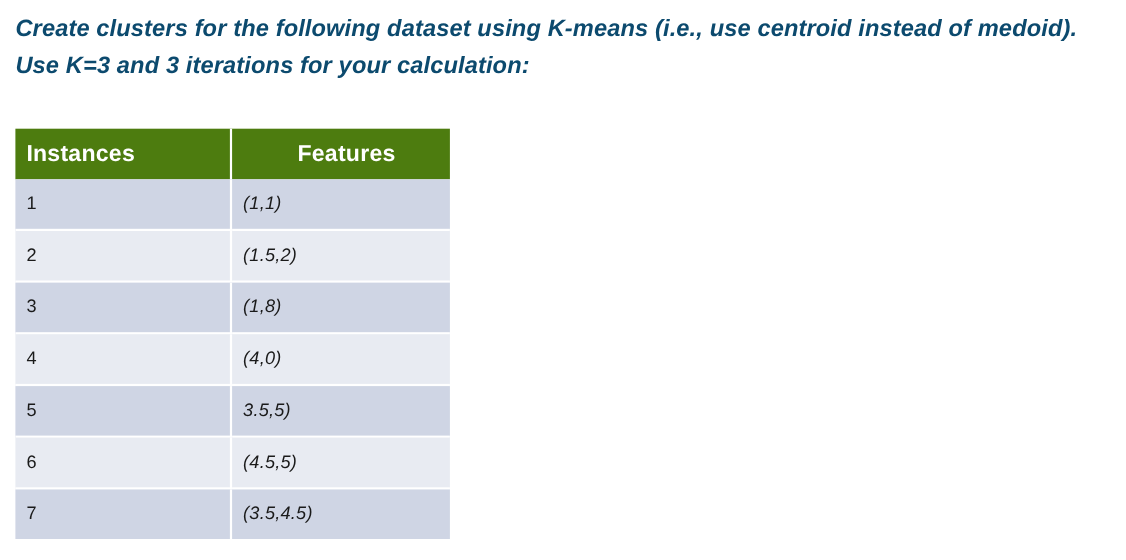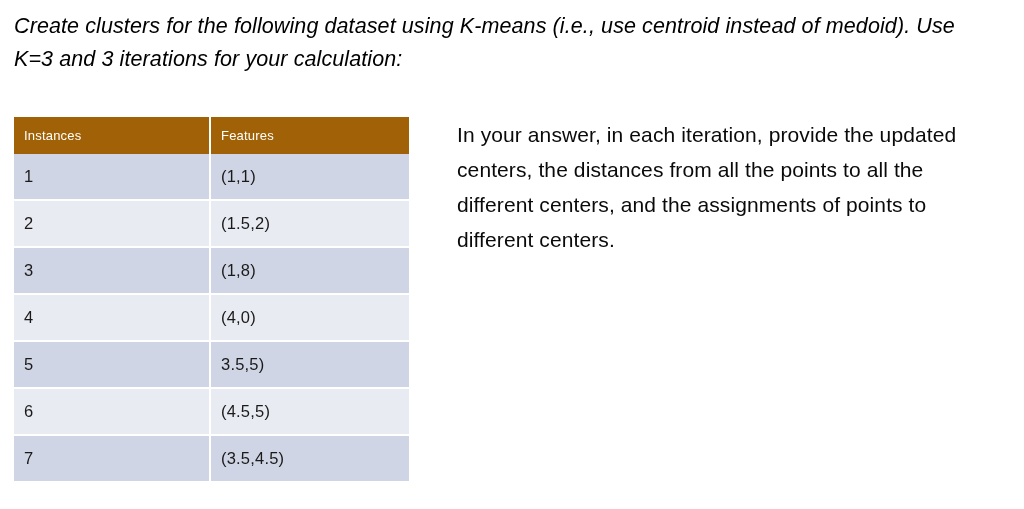--- a/index.html
+++ b/index.html
@@ -16,25 +16,25 @@
     position: relative;
   }
 
   
   #prompt-heading {
     position: absolute;
     left: 14px;
     top: 10px;
     width: 980px;
     font-style: italic;
-    font-weight: 400;
+    font-weight: 700;
     font-size: 21.5px;
     line-height: 33px;
     letter-spacing: 0.1px;
-    color: #000000;
+    color: #0c4a6e;
   }
 
   
   #content-area {
     position: absolute;
     left: 0;
     top: 112px;
     width: 1024px;
     height: 397px;
   }
@@ -46,43 +46,43 @@
     top: 5px;
     width: 395px;
     border-collapse: separate;
     border-spacing: 0;
     table-layout: fixed;
   }
   #dataset-table col.col-instances { width: 197px; }
   #dataset-table col.col-features  { width: 198px; }
 
   #dataset-table th {
-    background: #a16207;
+    background: #4d7c0f;
     color: #ffffff;
-    font-weight: normal;
-    font-size: 13px;
+    font-weight: bold;
+    font-size: 21px;
     text-align: left;
     padding: 11px 0 11px 10px;
     border-right: 2px solid #ffffff;
     letter-spacing: 0.2px;
   }
-  #dataset-table th:last-child { border-right: none; }
+  #dataset-table th:last-child { border-right: none; text-align: center; }
 
   #dataset-table td {
     font-size: 16.5px;
     font-weight: 400;
     color: #1a1a1a;
     text-align: left;
     padding: 11px 0 11px 10px;
     height: 23px;
     border-right: 2px solid #ffffff;
     border-bottom: 2px solid #ffffff;
     letter-spacing: 0.2px;
   }
-  #dataset-table td:last-child { border-right: none; }
+  #dataset-table td:last-child { border-right: none; font-style: italic; }
   #dataset-table tbody tr:last-child td { border-bottom: none; }
 
   #dataset-table tbody tr.row-dark td  { background: #CFD5E4; }
   #dataset-table tbody tr.row-light td { background: #E8EBF2; }
 
   
   #instruction-paragraph {
     position: absolute;
     left: 457px;
     top: 5px;
@@ -138,15 +138,14 @@
         <td>6</td>
         <td>(4.5,5)</td>
       </tr>
       <tr class="row-dark">
         <td>7</td>
         <td>(3.5,4.5)</td>
       </tr>
     </tbody>
   </table>
 
-  <div id="instruction-paragraph">In your answer, in each iteration, provide the updated centers, the distances from all the points to all the different centers, and the assignments of points to different centers.</div>
 
 </div>
 
 </body></html>

